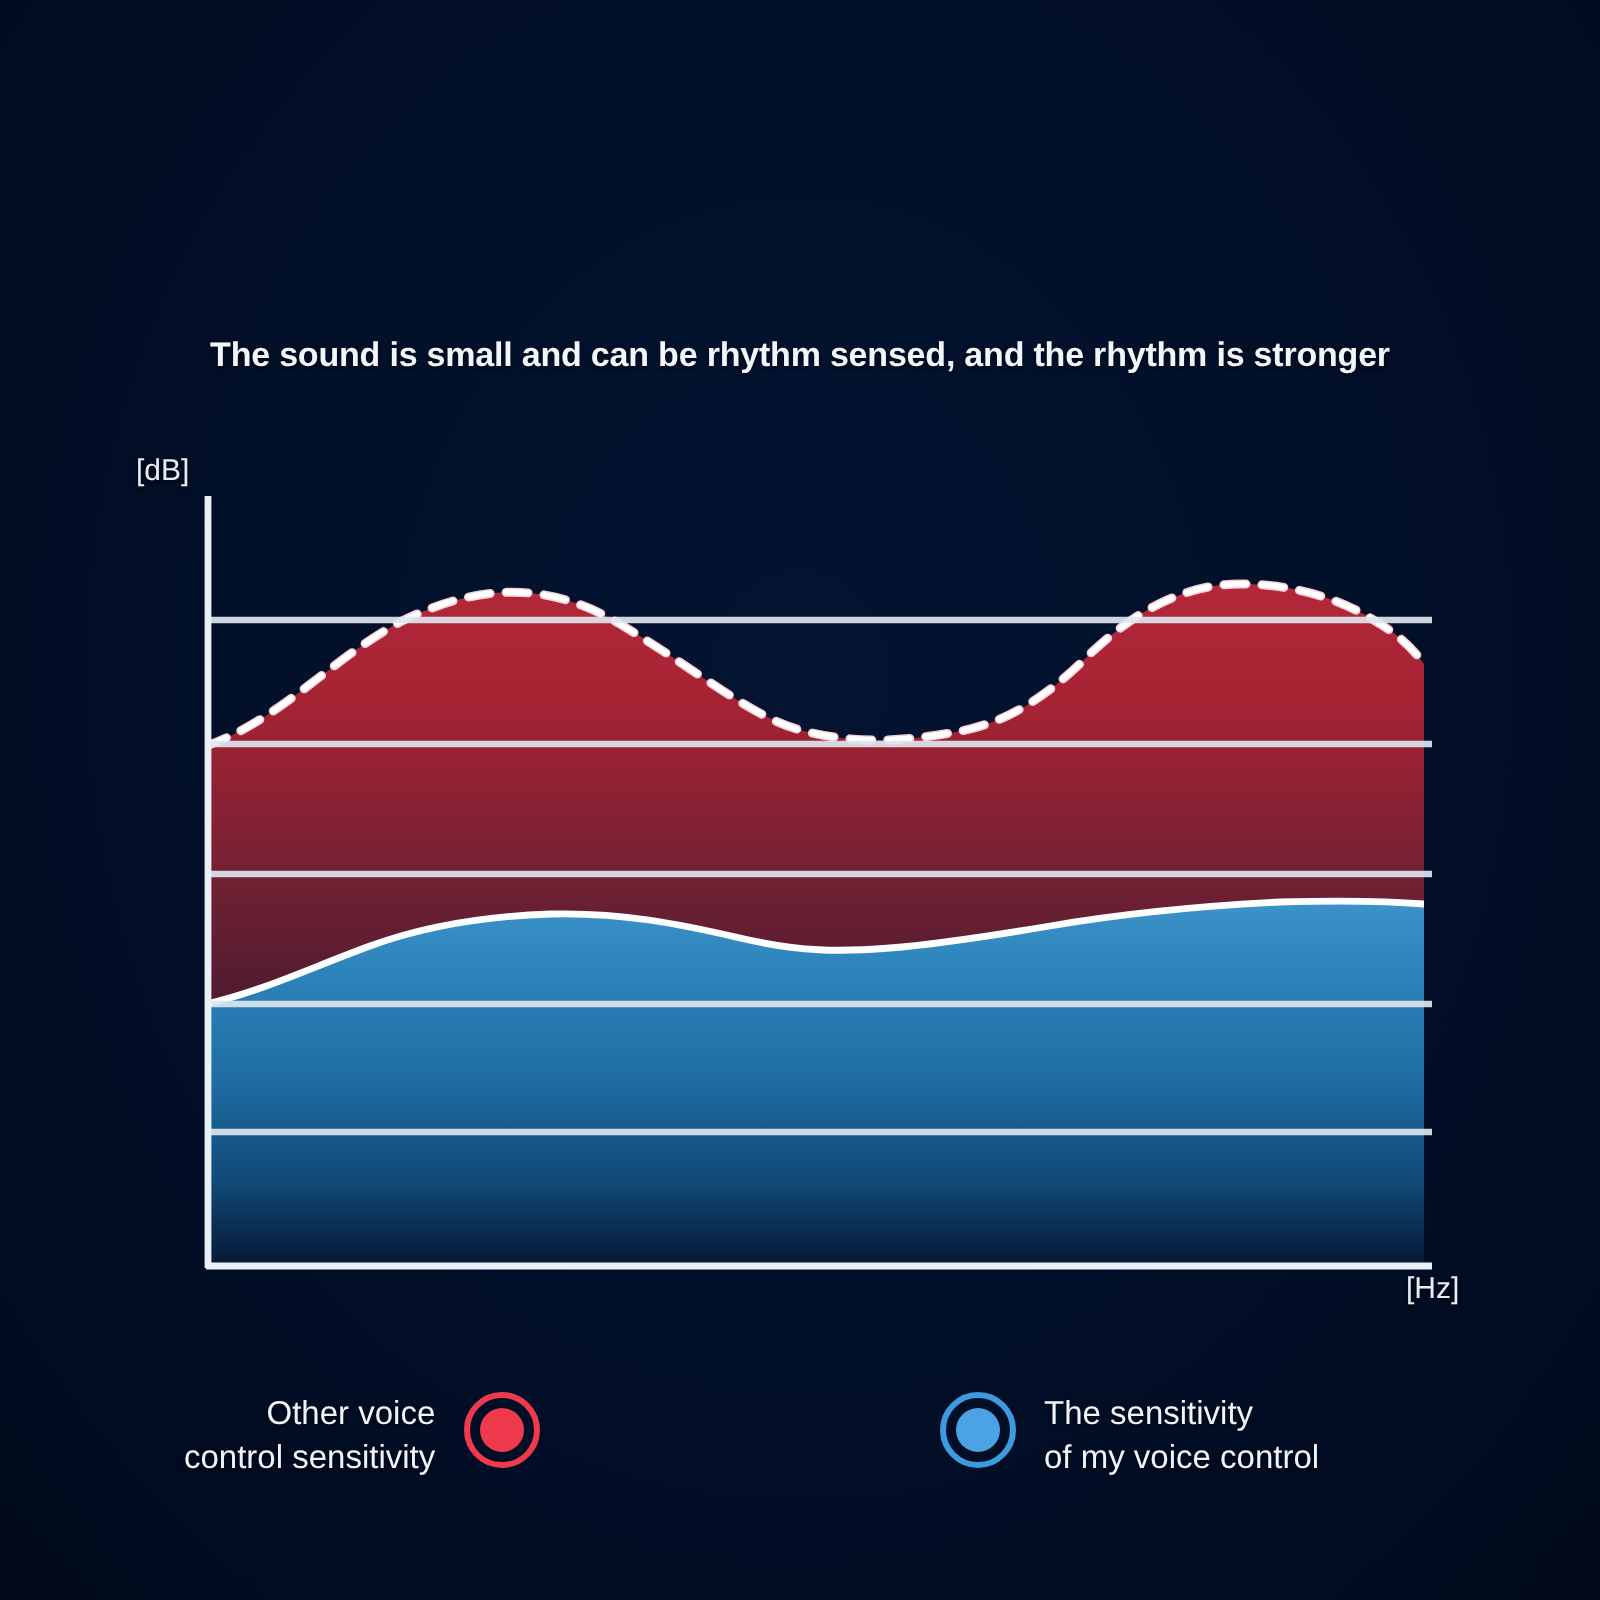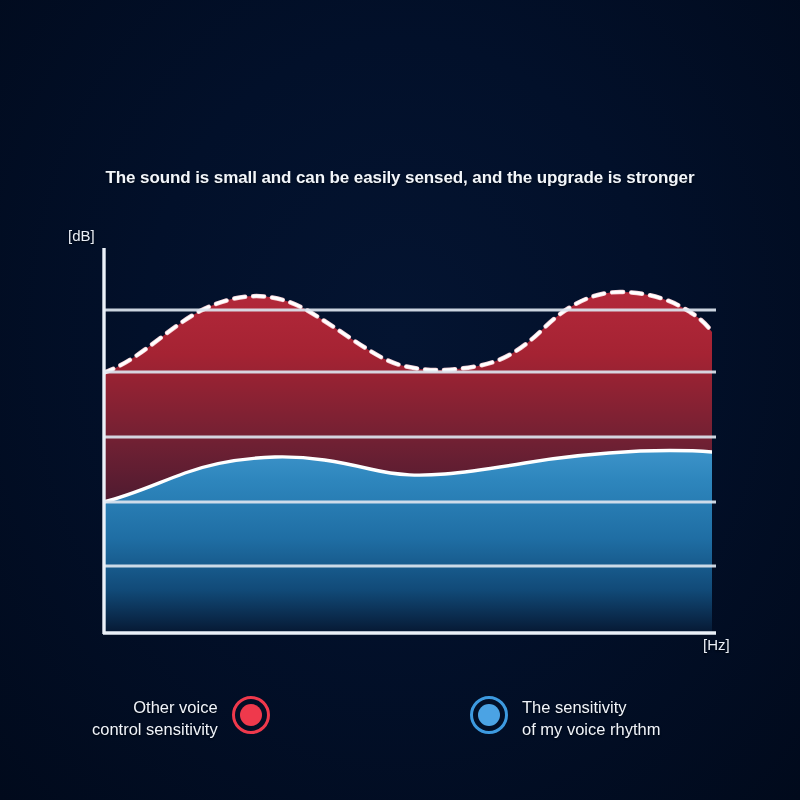--- a/index.html
+++ b/index.html
@@ -120,21 +120,21 @@
   }
   #marker-red  { color: #ef394c; }
   #marker-blue { color: #3d9ae0; }
   #marker-blue .dot { background: #4ba3e4; }
 </style>
 </head>
 <body>
 
 <div id="page">
 
-  <div id="subtitle">The sound is small and can be easily sensed, and the upgrade is stronger</div>
+  <div id="subtitle">The sound is small and can be rhythm sensed, and the rhythm is stronger</div>
 
   <svg id="chart" viewBox="0 0 800 800" preserveAspectRatio="none">
     <defs>
       <linearGradient id="gradRed" x1="0" y1="0" x2="0" y2="1">
         <stop offset="0.00" stop-color="#b3283a"></stop>
         <stop offset="0.18" stop-color="#a52333"></stop>
         <stop offset="0.45" stop-color="#6e2033"></stop>
         <stop offset="0.72" stop-color="#3a172e"></stop>
         <stop offset="1.00" stop-color="#170d24"></stop>
       </linearGradient>
@@ -225,16 +225,16 @@
       <span class="dot"></span>
     </span>
   </div>
 
   <div class="legend-item" id="legend-blue">
     <span class="marker" id="marker-blue">
       <span class="ring"></span>
       <span class="dot"></span>
     </span>
     <span class="legend-text">The sensitivity
-of my voice rhythm</span>
+of my voice control</span>
   </div>
 
 </div>
 
 </body></html>

